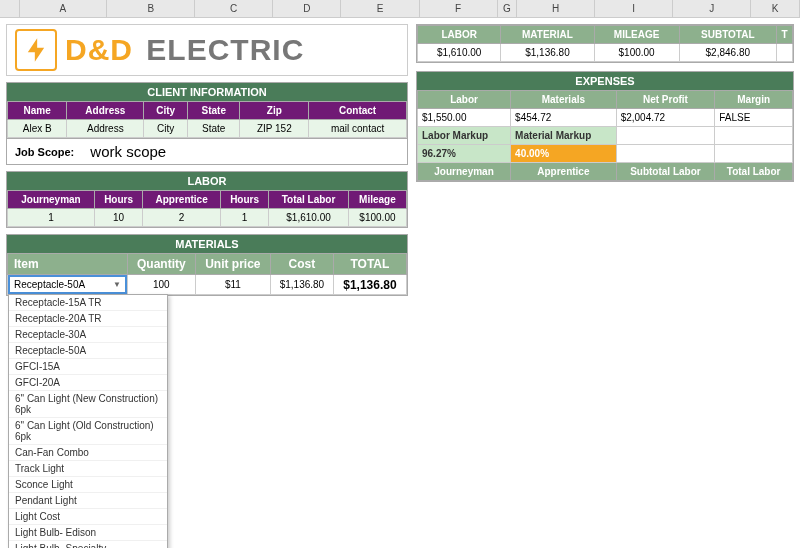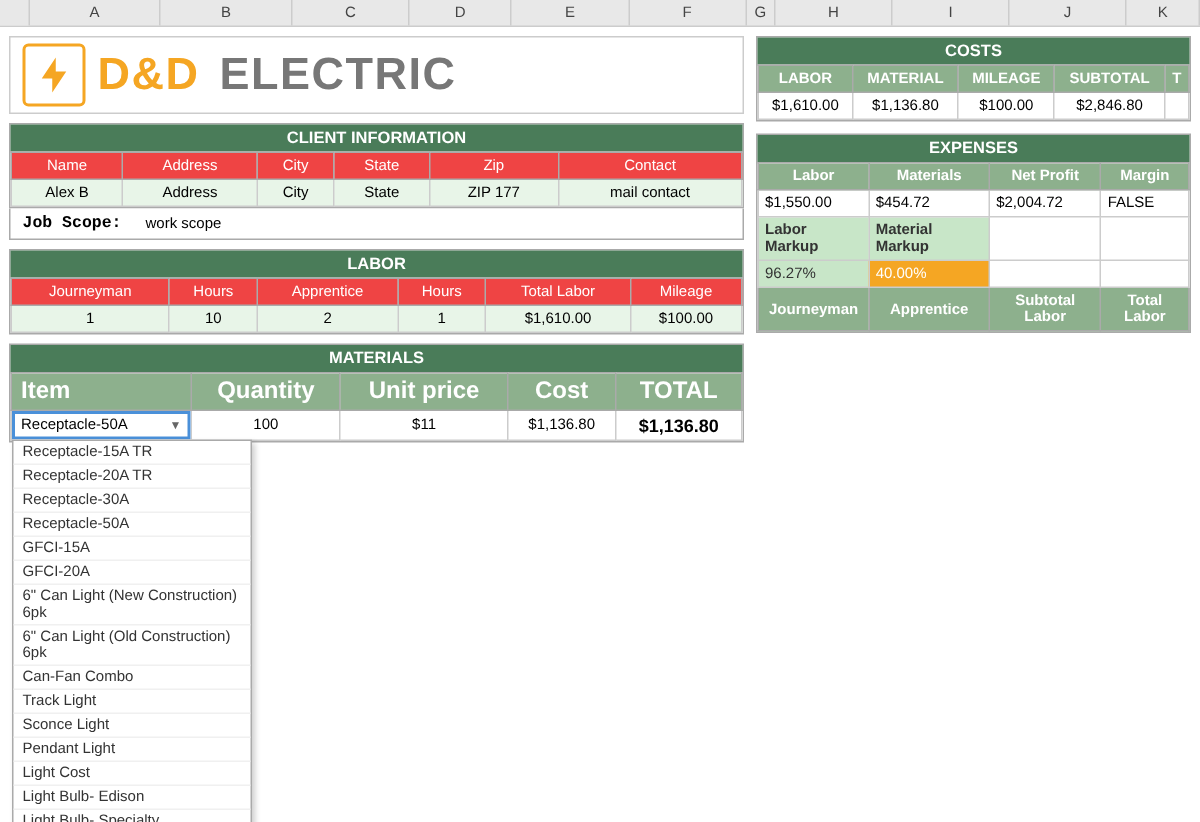--- a/index.html
+++ b/index.html
@@ -22,26 +22,26 @@
       font-size: 11px;
     }
 
     
     .info-table {
       width: 100%;
       border-collapse: collapse;
       border: 1px solid #ccc;
     }
     .info-table th {
-      background: #ef4444;
-      color: #fff;
-      text-align: center;
-      padding: 3px 4px;
-      border: 1px solid #aaa;
-      font-weight: normal;
+      background: #701a75;
+      color: #fff;
+      text-align: center;
+      padding: 3px 4px;
+      border: 1px solid #aaa;
+      font-weight: bold;
       font-size: 10px;
     }
     .info-table td {
       text-align: center;
       padding: 3px 4px;
       border: 1px solid #ccc;
       background: #fff;
       font-size: 10px;
     }
     .info-table tr.alt td { background: #e8f5e8; }
@@ -50,21 +50,21 @@
       width: 100%;
       border-collapse: collapse;
     }
     .materials-table th {
       background: #8db08d;
       color: #fff;
       text-align: center;
       padding: 3px 4px;
       border: 1px solid #aaa;
       font-weight: bold;
-      font-size: 16px;
+      font-size: 12px;
     }
     .materials-table td {
       text-align: center;
       padding: 2px 4px;
       border: 1px solid #ccc;
       background: #fff;
       font-size: 10px;
     }
     .materials-table .item-cell {
       text-align: left;
@@ -141,21 +141,21 @@
       font-size: 10px;
       background: #fff;
     }
     .expenses-table .label-cell {
       background: #c8e6c8;
       font-weight: bold;
       color: #333;
     }
     .expenses-table .value-orange {
       background: #f5a623;
-      font-weight: normal;
+      font-weight: bold;
       color: #fff;
     }
   </style>
 </head>
 <body>
 
 <div style="display:flex; background:#e8e8e8; border-bottom:1px solid #ccc; height:18px;">
   <div style="width:20px; background:#e8e8e8; border-right:1px solid #ccc;"></div>
   <div style="width:90px; text-align:center; font-size:10px; line-height:18px; border-right:1px solid #ccc; color:#444;">A</div>
   <div style="width:90px; text-align:center; font-size:10px; line-height:18px; border-right:1px solid #ccc; color:#444;">B</div>
@@ -165,21 +165,21 @@
   <div style="width:80px; text-align:center; font-size:10px; line-height:18px; border-right:1px solid #ccc; color:#444;">F</div>
   <div style="width:20px; text-align:center; font-size:10px; line-height:18px; border-right:1px solid #ccc; color:#444;">G</div>
   <div style="width:80px; text-align:center; font-size:10px; line-height:18px; border-right:1px solid #ccc; color:#444;">H</div>
   <div style="width:80px; text-align:center; font-size:10px; line-height:18px; border-right:1px solid #ccc; color:#444;">I</div>
   <div style="width:80px; text-align:center; font-size:10px; line-height:18px; border-right:1px solid #ccc; color:#444;">J</div>
   <div style="width:50px; text-align:center; font-size:10px; line-height:18px; border-right:1px solid #ccc; color:#444;">K</div>
 </div>
 
 <div style="display:flex; padding:6px 6px 0 6px; gap:8px;">
 
-  <div style="width:490px; flex-shrink:0;">
+  <div style="width:402px; flex-shrink:0;">
 
     <div style="display:flex; align-items:center; margin-bottom:6px; padding:4px 8px; border:1px solid #ccc; background:#fff;">
       <div style="width:42px; height:42px; border:2.5px solid #f5a623; border-radius:4px; display:flex; align-items:center; justify-content:center; margin-right:8px;">
         <svg viewBox="0 0 24 24" width="28" height="28">
           <polygon points="13,2 5,14 11,14 11,22 19,10 13,10" fill="#f5a623"></polygon>
         </svg>
       </div>
       <div style="font-size:30px; font-weight:900; letter-spacing:1px;">
         <span style="color:#f5a623;">D&amp;D</span>
         <span style="color:#777; margin-left:4px;">ELECTRIC</span>
@@ -198,30 +198,30 @@
             <th>Zip</th>
             <th>Contact</th>
           </tr>
         </thead>
         <tbody>
           <tr class="alt">
             <td>Alex B</td>
             <td>Address</td>
             <td>City</td>
             <td>State</td>
-            <td>ZIP 177</td>
+            <td>ZIP 152</td>
             <td>mail contact</td>
           </tr>
         </tbody>
       </table>
     </div>
 
     <div style="display:flex; align-items:center; border:1px solid #aaa; border-top:none; background:#fff; padding:4px 8px; margin-bottom:6px;">
-      <span style="font-weight:bold; font-size:11px; margin-right:16px;font-family:Liberation Mono, monospace;">Job Scope:</span>
-      <span style="font-size:10px;">work scope</span>
+      <span style="font-weight:bold; font-size:11px; margin-right:16px;">Job Scope:</span>
+      <span style="font-size:15px;">work scope</span>
     </div>
 
     <div style="border:1px solid #aaa; margin-bottom:6px;">
       <div class="section-header">LABOR</div>
       <table class="info-table" style="width:100%;">
         <thead>
           <tr>
             <th>Journeyman</th>
             <th>Hours</th>
             <th>Apprentice</th>
@@ -288,21 +288,20 @@
           </tr>
         </tbody>
       </table>
     </div>
 
   </div>
 
   <div style="flex:1;">
 
     <div style="border:1px solid #aaa; margin-bottom:8px;">
-      <div class="section-header">COSTS</div>
       <table class="costs-table" style="width:100%;">
         <thead>
           <tr>
             <th>LABOR</th>
             <th>MATERIAL</th>
             <th>MILEAGE</th>
             <th>SUBTOTAL</th>
             <th style="width:16px;">T</th>
           </tr>
         </thead>

